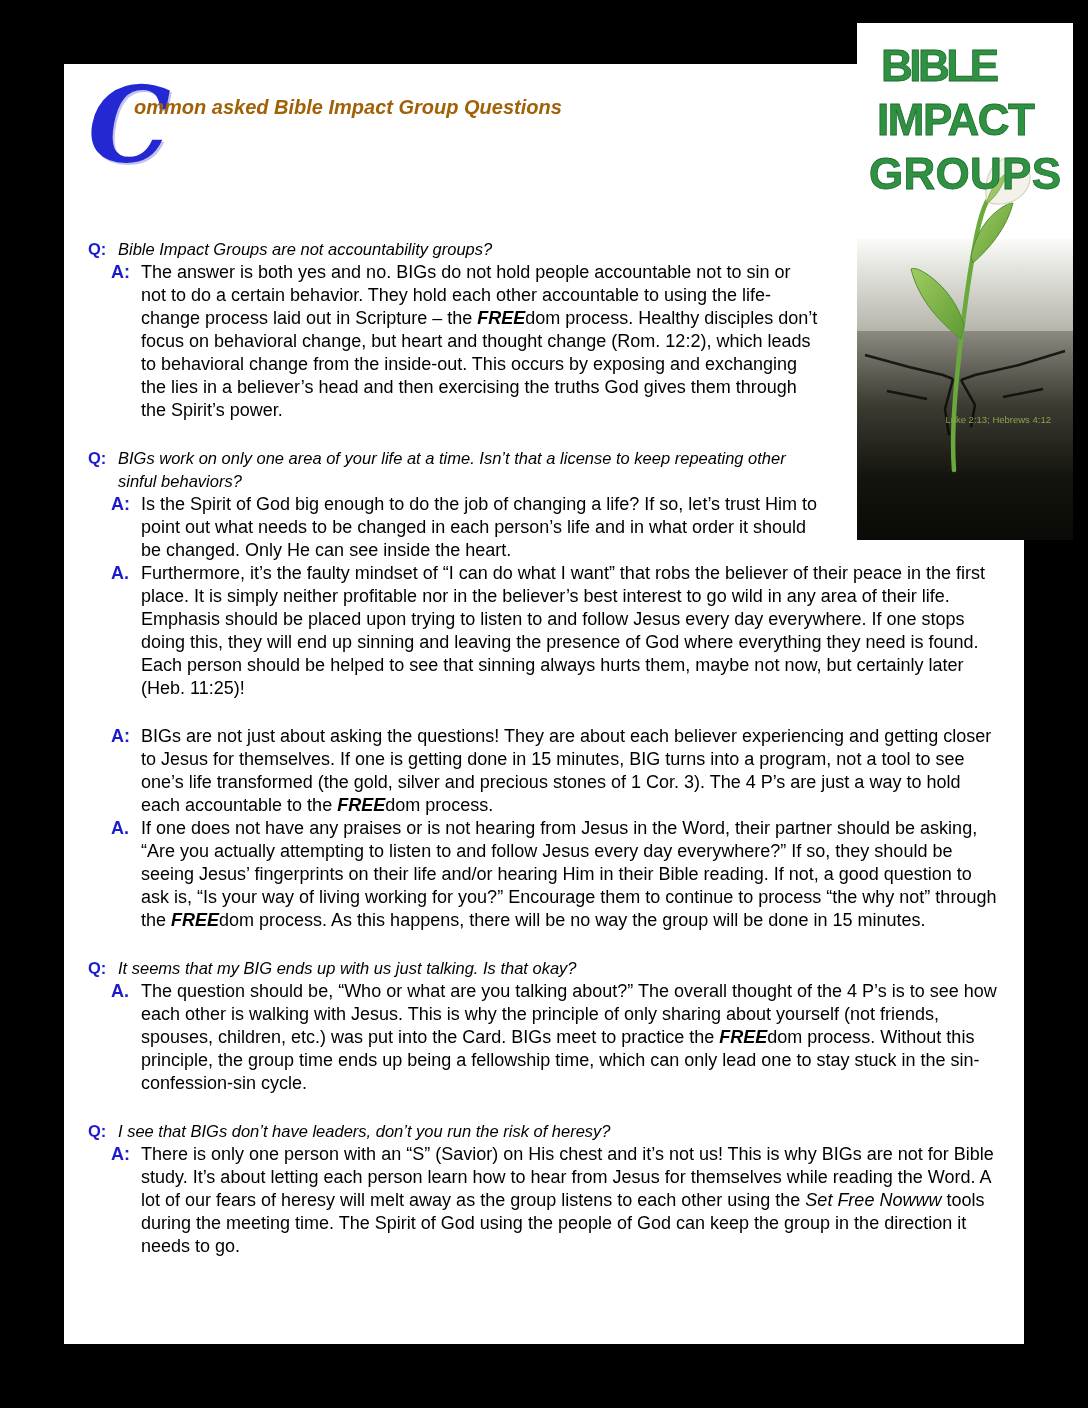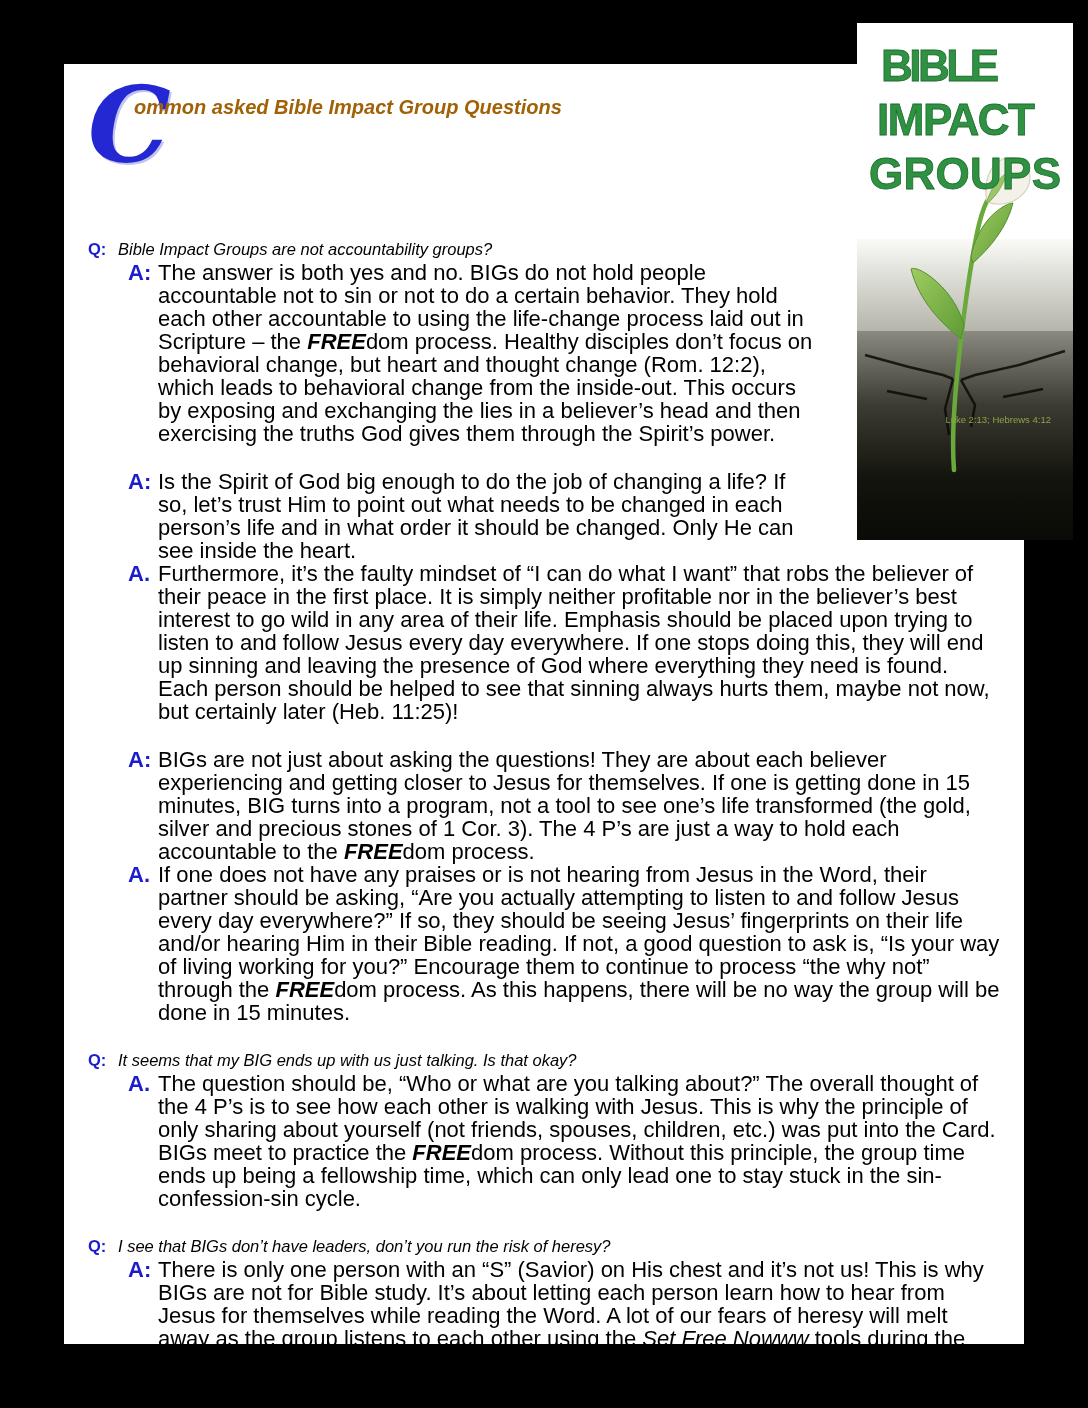--- a/index.html
+++ b/index.html
@@ -36,22 +36,22 @@
     position:absolute;left:52px;top:62px;width:692px;
     font-size:16.5px;line-height:23px;color:#000;
   }
   
   .qa-item{margin:0 0 25px 0;}
   .q-row{
     padding-left:30px;text-indent:-30px;
     font-size:16.5px;line-height:23px;font-style:italic;color:#000;
   }
   .a-row{
-    margin-left:40px;padding-left:30px;text-indent:-30px;
-    font-size:22px;line-height:23px;color:#000;
+    margin-left:23px;padding-left:30px;text-indent:-30px;
+    font-size:18px;line-height:23px;color:#000;
   }
   .marker{
     display:inline-block;width:30px;text-indent:0;
     font-weight:bold;font-style:normal;
     color:var(--marker-blue);
   }
   .seg-n{font-style:normal;font-weight:normal;}
   .seg-bi{font-style:italic;font-weight:bold;}
   .seg-i{font-style:italic;font-weight:normal;}
   
@@ -136,20 +136,21 @@
     <div class="drop-cap">C</div>
     <div class="page-title">ommon asked Bible Impact Group Questions</div>
   </div>
 
   <div>
       <div class="qa-item">
         <div class="q-row"><span class="marker">Q:</span><span class="q-text">Bible Impact Groups are not accountability groups?</span></div>
         <div class="a-row"><span class="marker">A:</span><span class="a-text"><span class="seg-n">The answer is both yes and no. BIGs do not hold people accountable not to sin or not to do a certain behavior. They hold each other accountable to using the life-change process laid out in Scripture – the </span><span class="seg-bi">FREE</span><span class="seg-n">dom process. Healthy disciples don’t focus on behavioral change, but heart and thought change (Rom. 12:2), which leads to behavioral change from the inside-out. This occurs by exposing and exchanging the lies in a believer’s head and then exercising the truths God gives them through the Spirit’s power.</span></span></div>
       </div>
       <div class="qa-item">
+        <div class="q-row"><span class="marker">Q:</span><span class="q-text">BIGs work on only one area of your life at a time. Isn’t that a license to keep repeating other sinful behaviors?</span></div>
         <div class="a-row"><span class="marker">A:</span><span class="a-text"><span class="seg-n">Is the Spirit of God big enough to do the job of changing a life? If so, let’s trust Him to point out what needs to be changed in each person’s life and in what order it should be changed. Only He can see inside the heart.</span></span></div>
         <div class="a-row"><span class="marker">A.</span><span class="a-text"><span class="seg-n">Furthermore, it’s the faulty mindset of “I can do what I want” that robs the believer of their peace in the first place. It is simply neither profitable nor in the believer’s best interest to go wild in any area of their life. Emphasis should be placed upon trying to listen to and follow Jesus every day everywhere. If one stops doing this, they will end up sinning and leaving the presence of God where everything they need is found. Each person should be helped to see that sinning always hurts them, maybe not now, but certainly later (Heb. 11:25)!</span></span></div>
       </div>
       <div class="qa-item">
         <div class="a-row"><span class="marker">A:</span><span class="a-text"><span class="seg-n">BIGs are not just about asking the questions! They are about each believer experiencing and getting closer to Jesus for themselves. If one is getting done in 15 minutes, BIG turns into a program, not a tool to see one’s life transformed (the gold, silver and precious stones of 1 Cor. 3). The 4 P’s are just a way to hold each accountable to the </span><span class="seg-bi">FREE</span><span class="seg-n">dom process.</span></span></div>
         <div class="a-row"><span class="marker">A.</span><span class="a-text"><span class="seg-n">If one does not have any praises or is not hearing from Jesus in the Word, their partner should be asking, “Are you actually attempting to listen to and follow Jesus every day everywhere?” If so, they should be seeing Jesus’ fingerprints on their life and/or hearing Him in their Bible reading. If not, a good question to ask is, “Is your way of living working for you?” Encourage them to continue to process “the why not” through the </span><span class="seg-bi">FREE</span><span class="seg-n">dom process. As this happens, there will be no way the group will be done in 15 minutes.</span></span></div>
       </div>
       <div class="qa-item">
         <div class="q-row"><span class="marker">Q:</span><span class="q-text">It seems that my BIG ends up with us just talking. Is that okay?</span></div>
         <div class="a-row"><span class="marker">A.</span><span class="a-text"><span class="seg-n">The question should be, “Who or what are you talking about?” The overall thought of the 4 P’s is to see how each other is walking with Jesus. This is why the principle of only sharing about yourself (not friends, spouses, children, etc.) was put into the Card. BIGs meet to practice the </span><span class="seg-bi">FREE</span><span class="seg-n">dom process. Without this principle, the group time ends up being a fellowship time, which can only lead one to stay stuck in the sin-confession-sin cycle.</span></span></div>

